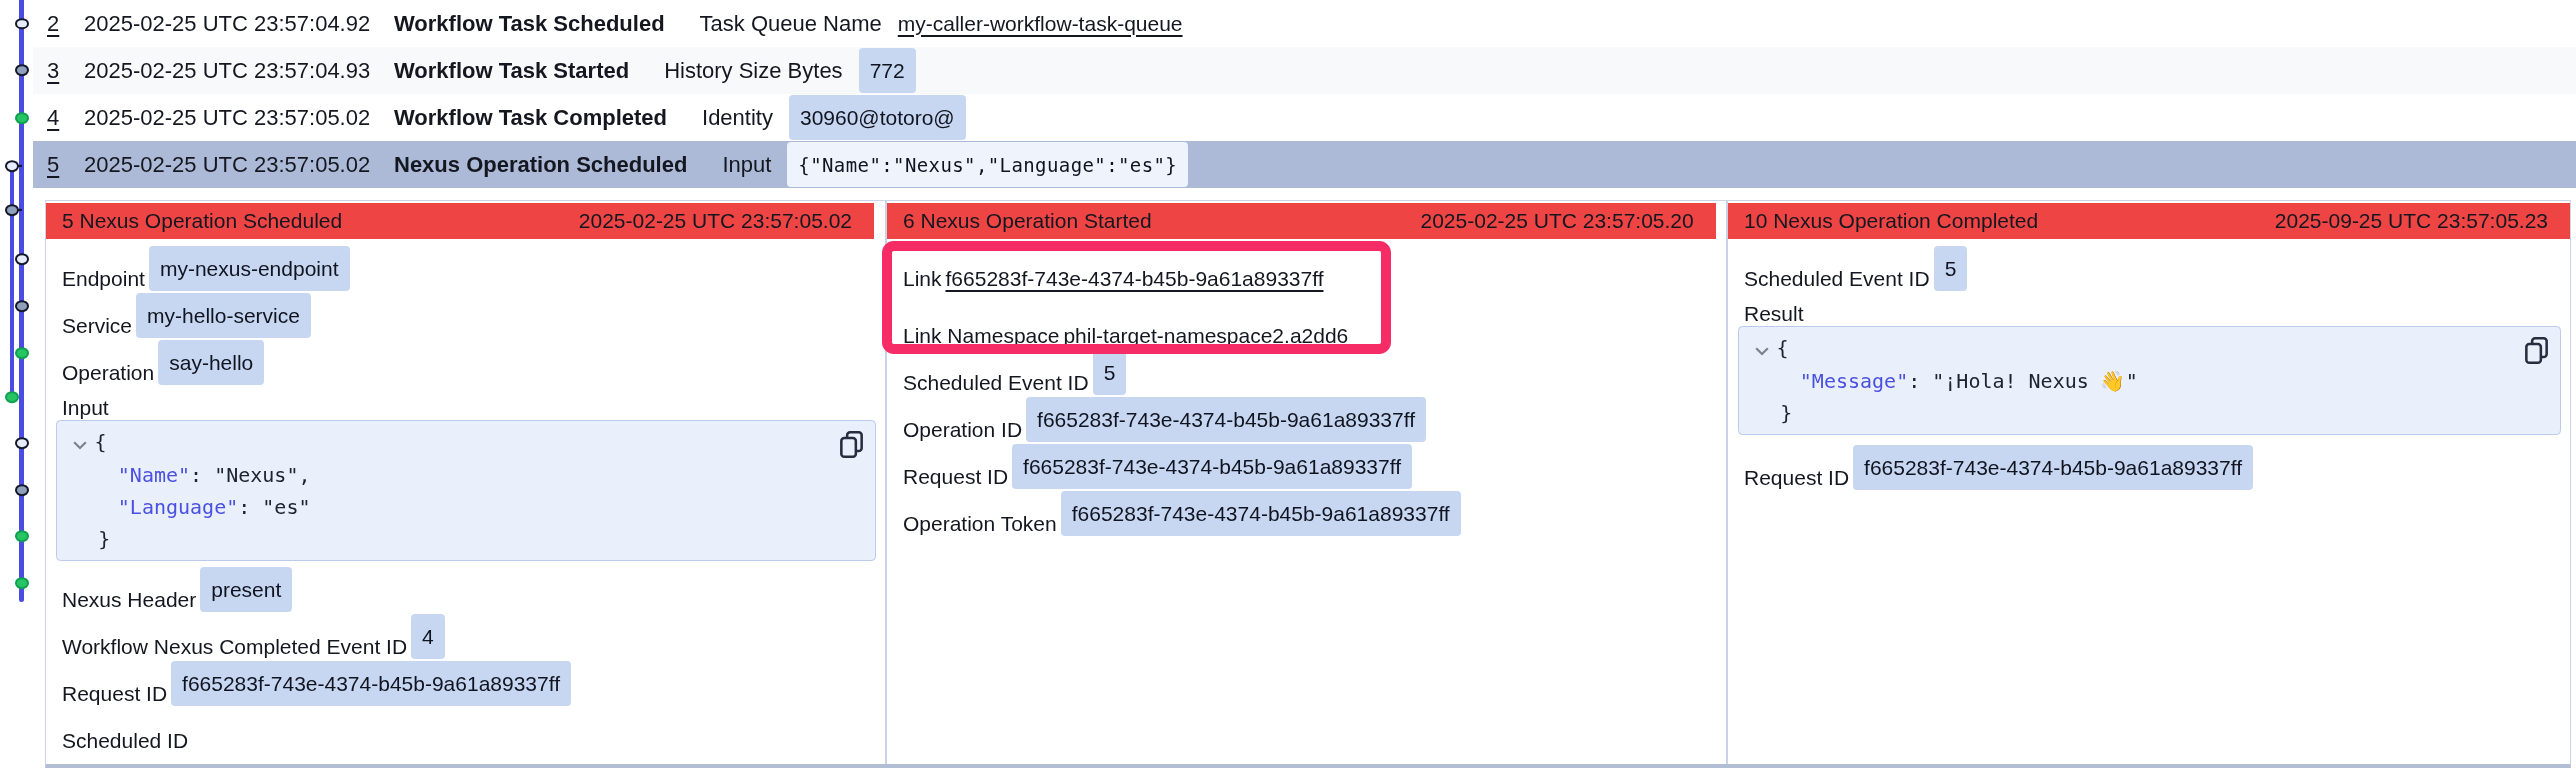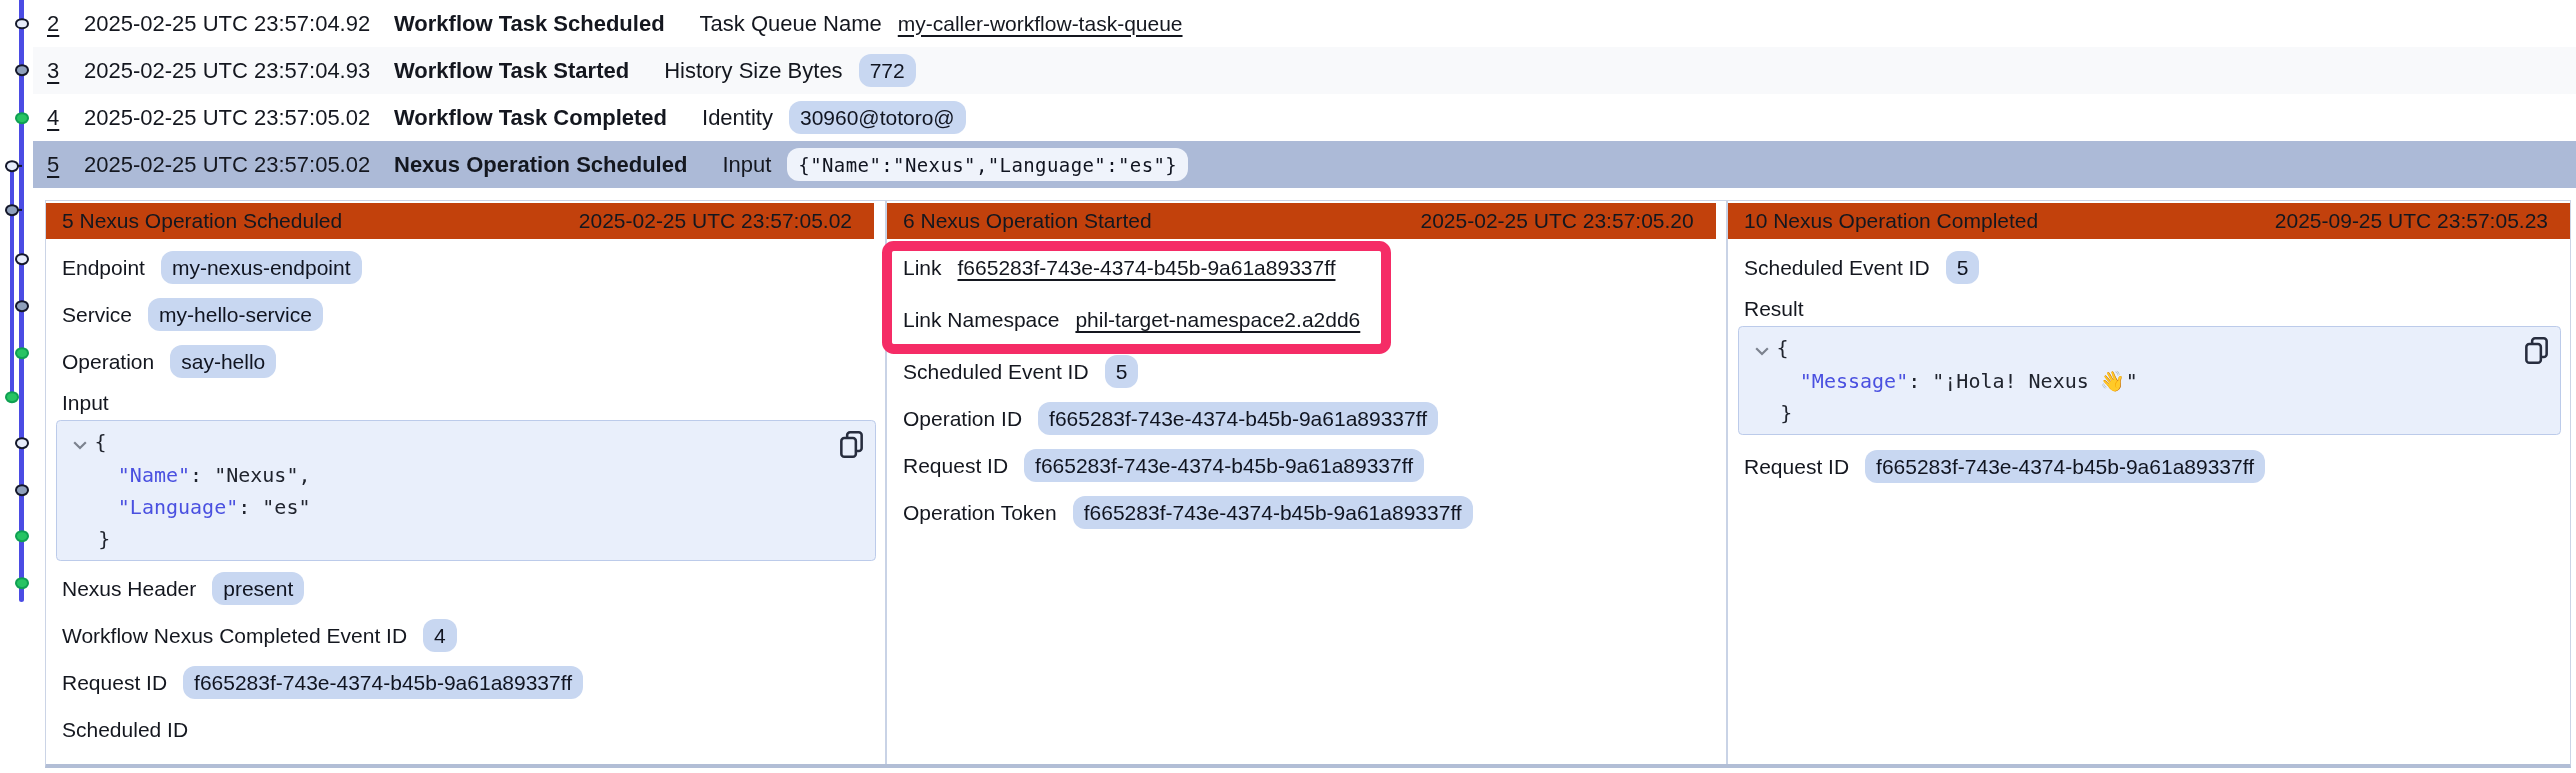--- a/index.html
+++ b/index.html
@@ -24,37 +24,37 @@
   .rows{position:absolute;left:33px;top:0;width:2543px;}
   .erow{height:47px;display:flex;align-items:center;padding-left:14px;box-sizing:border-box;}
   .erow.alt{background:#F8F9FB;}
   .erow.selected{background:#ACBAD7;}
   .eid{width:37px;font-size:22px;color:#14171F;flex:0 0 auto;}
   .etime{width:310px;font-size:22px;flex:0 0 auto;}
   .ename{font-size:22px;font-weight:700;}
   .elabel{font-size:22px;margin-left:35px;white-space:nowrap;}
   .evalue{margin-left:16px;font-size:21px;white-space:nowrap;}
   .ulink{color:inherit;text-decoration:underline;text-underline-offset:4.4px;text-decoration-thickness:1.5px;cursor:pointer;}
-  .badge{display:inline-flex;align-items:center;height:33px;padding:0 11px;border-radius:12px;
+  .badge{display:inline-flex;align-items:center;height:45px;padding:0 11px;border-radius:4px;
          background:#C8D7F1;font-size:21px;color:#101420;white-space:nowrap;}
   .badge.mono{font-family:"DejaVu Sans Mono",monospace;font-size:19px;letter-spacing:0.4px;background:#EFF3FB;}
   
   .panels{position:absolute;left:45px;top:200px;width:2526px;height:568px;box-sizing:border-box;
           border:1.5px solid #CBD4E6;border-bottom:4.4px solid #B2BED6;
           display:grid;grid-template-columns:839px 841px 1fr;background:#fff;}
   .panel{position:relative;box-sizing:border-box;min-width:0;}
   .panel+.panel{border-left:2.2px solid #C9D3E6;}
-  .phead{margin-top:1.5px;height:36px;background:#c2410c;display:flex;align-items:center;
+  .phead{margin-top:1.5px;height:36px;background:#ef4444;display:flex;align-items:center;
          justify-content:space-between;padding:0 22px 0 16px;}
   .panel.p1 .phead{margin-right:11px;}
   .panel.p2 .phead{margin-right:10.3px;}
   .ptitle{font-size:21px;}
   .ptime{font-size:21px;}
   .pbody{padding:5.9px 19px 0 16px;}
-  .frow{height:47px;display:flex;align-items:center;gap:16px;font-size:21px;white-space:nowrap;}
+  .frow{height:47px;display:flex;align-items:flex-end;gap:4px;font-size:21px;white-space:nowrap;}
   .frow.short{height:35px;}
   .frow.tall{height:57px;}
   .flabel{flex:0 0 auto;}
   
   .codeblock{position:relative;background:#E9EFFB;border:1.5px solid #BCCBEA;border-radius:4.4px;
              margin:0 -10.3px 4.4px -5.9px;padding:4.4px 14.7px;
              font-family:"DejaVu Sans Mono",monospace;font-size:20px;line-height:32px;color:#20242E;}
   .cline{white-space:pre;}
   .cline.kline{padding-left:46px;}
   .cline.cline-close{padding-left:26.4px;}

